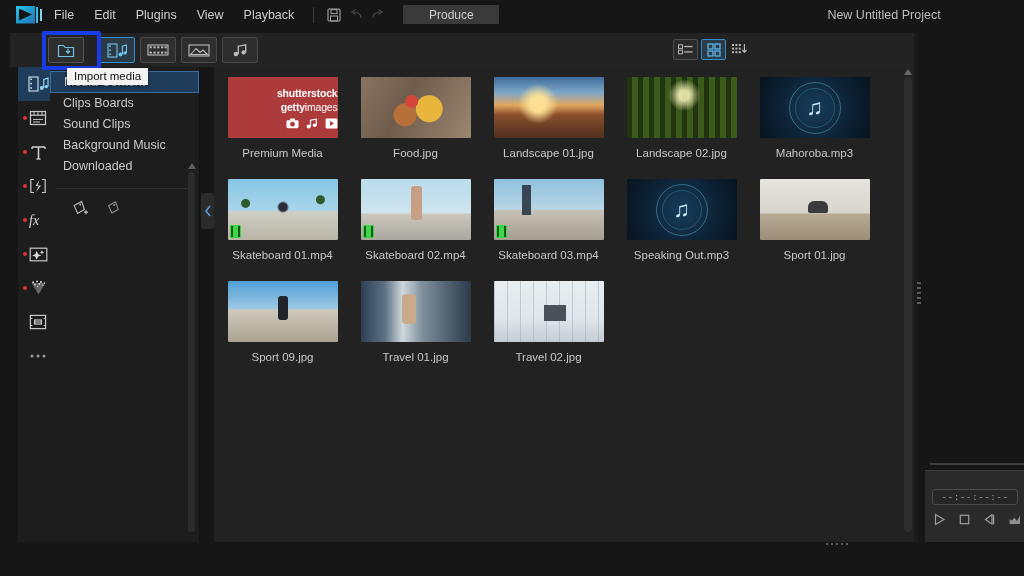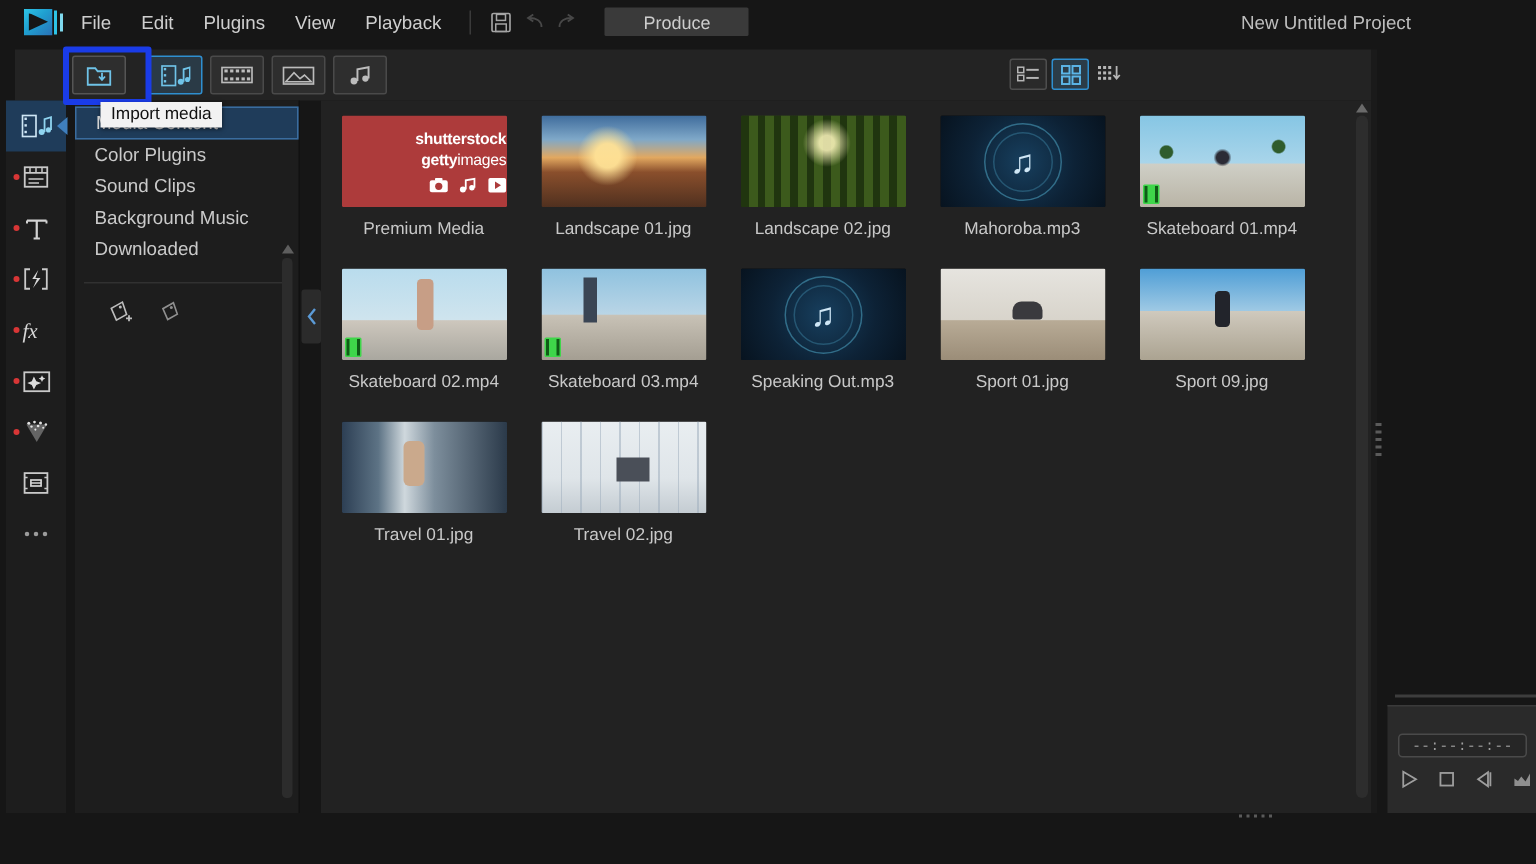--- a/index.html
+++ b/index.html
@@ -98,21 +98,21 @@
   }
   .searchwrap input{
     flex:1; background:transparent; border:0; outline:0;
     color:#cfcfcf; font-size:11.5px; padding-left:7px;
     font-family:"Liberation Sans", sans-serif;
   }
   .searchwrap input::placeholder{ color:#8d8d8d; }
 
   
   .rail{
-    position:absolute; left:4px; top:67px; width:40px; height:475px;
+    position:absolute; left:18px; top:67px; width:40px; height:475px;
     background:#1d1d1d;
   }
   .rail-item{
     position:relative; width:40px; height:34px;
     display:flex; align-items:center; justify-content:center;
   }
   .rail-item.active{ background:#1f3c5a; }
   .rail-item .dot{
     position:absolute; left:5px; top:50%; margin-top:-2px;
     width:4px; height:4px; border-radius:50%; background:#d83636;
@@ -558,21 +558,21 @@
         <circle cx="3" cy="3" r="1.5" fill="#9b9b9b"></circle>
         <circle cx="9" cy="3" r="1.5" fill="#9b9b9b"></circle>
         <circle cx="15" cy="3" r="1.5" fill="#9b9b9b"></circle>
       </svg>
     </div>
   </div>
 
   <div class="catpanel">
     <div style="padding-top:4px">
       <div class="cat sel">Media Content</div>
-      <div class="cat">Color Plugins</div>
+      <div class="cat">Clips Boards</div>
       <div class="cat">Sound Clips</div>
       <div class="cat">Background Music</div>
       <div class="cat">Downloaded</div>
     </div>
     <div class="catdiv"></div>
     <div class="tags">
       <span>
         <svg class="svgi" width="20" height="17" viewBox="0 0 20 17">
           <path d="M9.6 1.4 L2.2 5.6 L5.6 13.4 L12.4 9.6 Z" fill="none" stroke="#bdbdbd" stroke-width="1.1"></path>
           <circle cx="8.2" cy="4.6" r="1" fill="#bdbdbd"></circle>
@@ -621,20 +621,26 @@
               <svg class="svgi" width="13" height="11" viewBox="0 0 13 11">
                   <rect x="0.6" y="0.6" width="11.8" height="9.8" rx="1.2" fill="#fff"></rect>
                   <path d="M5 3 L9 5.5 L5 8 Z" fill="#ad3b3b"></path>
                 </svg>
             </div>
           </div>
         </div>
         <div class="cap">Premium Media</div>
       </div>
 
+      <div class="cell">
+        <div class="thumb thumb-fallback">
+            <div class="ph ph-food"></div>
+          </div>
+        <div class="cap">Food.jpg</div>
+      </div>
 
       <div class="cell">
         <div class="thumb thumb-fallback">
             <div class="ph ph-land1"></div>
           </div>
         <div class="cap">Landscape 01.jpg</div>
       </div>
 
       <div class="cell">
         <div class="thumb thumb-fallback">

